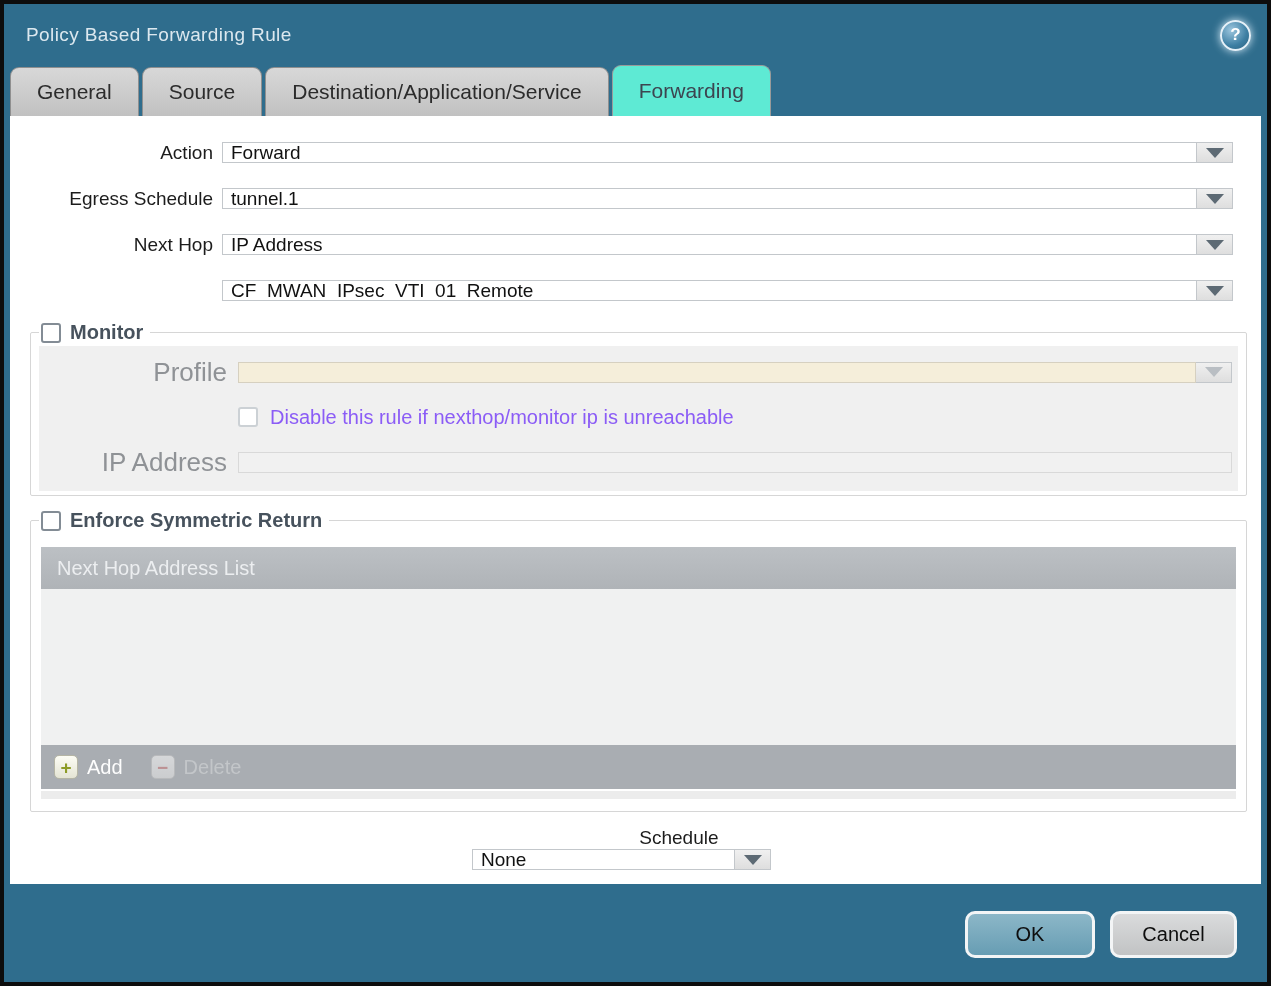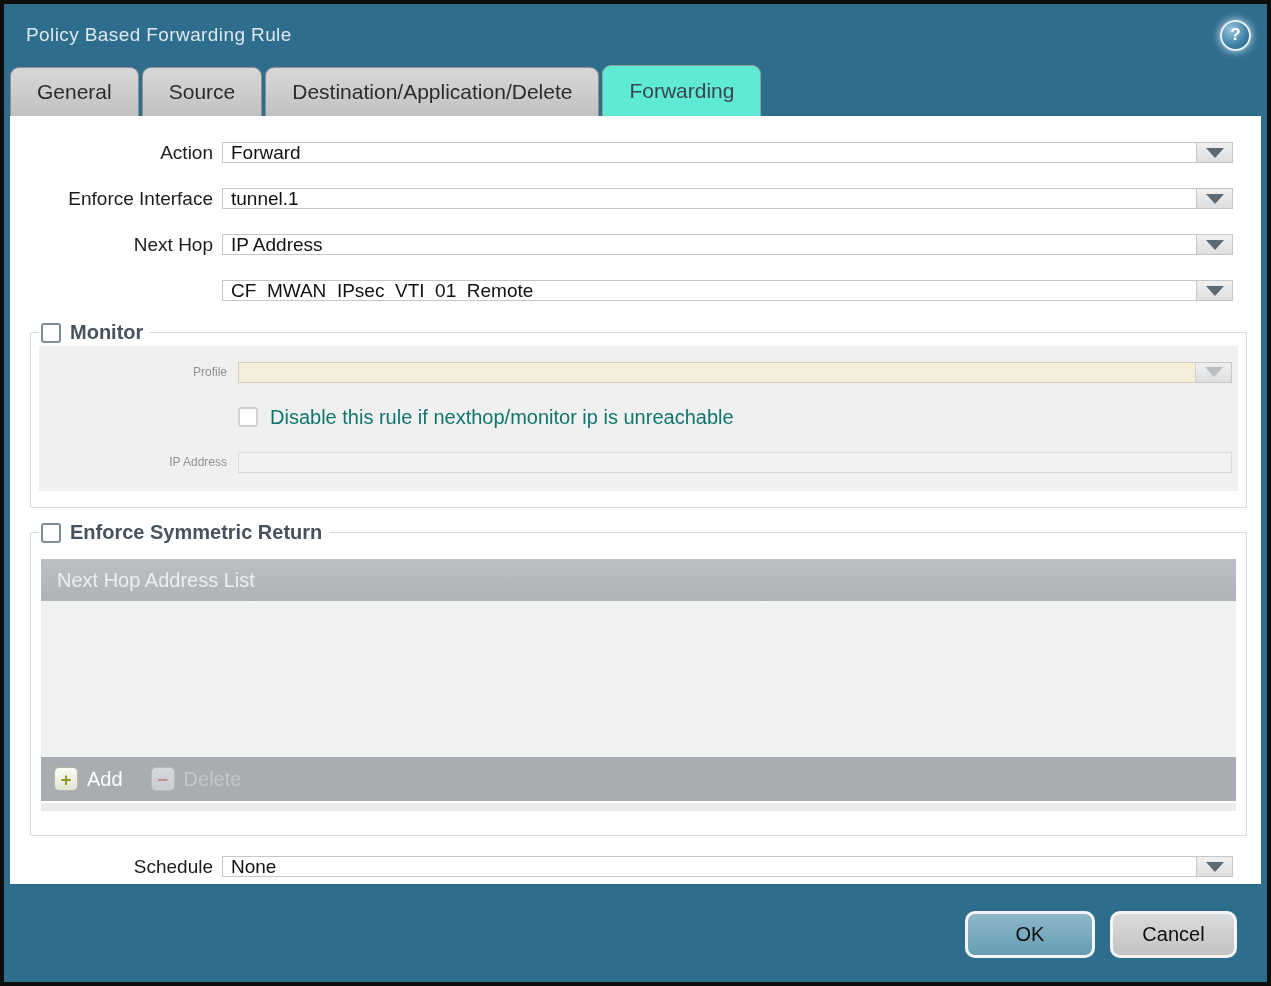--- a/index.html
+++ b/index.html
@@ -37,49 +37,49 @@
   }
   .dd {
     width:36px; flex:none; background:linear-gradient(#f0f0f0,#dedede);
     border:1px solid #c3c7cb; border-left:none;
     display:flex; align-items:center; justify-content:center; cursor:pointer; box-sizing:border-box;
   }
   .arrow { width:0; height:0; border-left:9px solid transparent; border-right:9px solid transparent; border-top:10px solid #5d6a74; }
   .dd.disabled { cursor:default; }
   .dd.disabled .arrow { border-top-color:#b9bec3; }
   
-  fieldset { border:1px solid #d6d6d6; border-radius:2px; margin:0 14px 13px 20px; padding:2px 8px 16px; }
+  fieldset { border:1px solid #d6d6d6; border-radius:2px; margin:0 14px 13px 20px; padding:2px 8px 4px; }
   legend { display:flex; align-items:center; padding:0 7px 0 2px; margin-left:0; }
   .cb { width:16px; height:16px; border:2px solid #838c95; border-radius:3px; background:#fff; display:inline-block; cursor:pointer; flex:none; }
   .cb.dis { border-color:#ccd1d5; cursor:default; }
   .cap { font-size:20px; font-weight:bold; color:#47525d; margin-left:9px; }
   .monitor-panel { background:#f0f0f0; padding:10px 0 13px; }
   .mrow { display:flex; align-items:center; height:32px; margin:0 6px 13px 0; }
   .mrow:last-child { margin-bottom:0; }
-  .mrow .mlbl { width:188px; text-align:right; padding-right:11px; font-size:12px; color:#8f9296; flex:none; }
+  .mrow .mlbl { width:188px; text-align:right; padding-right:11px; font-size:26px; color:#8f9296; flex:none; }
   .combo input.beige { background:#f5eeda; border-color:#d6d0c0; }
   .combo input.grayed { background:#f1f1f1; border-color:#d9d9d9; }
   .disrow { display:flex; align-items:center; gap:12px; margin:0 0 13px 199px; height:32px; }
-  .disrow span.txt { font-size:20px; color:#0f766e; }
+  .disrow span.txt { font-size:20px; color:#8b5cf6; }
   
   .nh-table { margin:13px 2px 8px; }
   .nh-head { height:42px; background:linear-gradient(#bcc0c4,#afb3b7); color:#eceef0; font-size:20px; display:flex; align-items:center; padding:0 16px; }
   .nh-body { height:156px; background:#f0f1f1; }
   .nh-foot { height:44px; background:#a9adb2; display:flex; align-items:center; padding:0 13px; gap:28px; }
   .tool { display:flex; align-items:center; gap:9px; font-size:20px; color:#fdfdfd; cursor:pointer; }
   .tool.disabled { color:#c3c6c9; cursor:default; }
   .tool-icon {
     width:22px; height:22px; border-radius:5px; flex:none;
     background:linear-gradient(#fcfcf4,#e4e4d4); border:1px solid #b5b5a5;
     display:flex; align-items:center; justify-content:center;
     font-weight:bold; font-size:19px; line-height:1; color:#8d9c27;
   }
   .tool.disabled .tool-icon { opacity:.6; color:#c97f7f; border-color:#c3c3c3; background:linear-gradient(#f4f4f4,#e2e2e2); }
   .nh-scroll { height:8px; background:#ececec; margin:2px 0 0; }
-  .sched { margin-top:15px; }
+  .sched { margin-top:15px;flex-direction:column; }
   
   .footer { height:98px; flex:none; display:flex; align-items:flex-start; justify-content:flex-end; gap:15px; padding:27px 30px 0 0; box-sizing:border-box; }
   .btn {
     height:47px; border-radius:10px; border:3px solid #f3f5f6; font-size:20px; color:#0e0e0e;
     display:flex; align-items:center; justify-content:center; cursor:pointer; font-family:inherit; box-sizing:border-box;
   }
   .btn.ok { width:130px; background:linear-gradient(#8cb7c8,#679db3);text-align:right; }
   .btn.cancel { width:127px; background:linear-gradient(#dadbdc,#c1c3c4); }
 </style>
 </head>
@@ -88,38 +88,38 @@
 <div class="frame">
 
   <div class="titlebar">
     <span class="title">Policy Based Forwarding Rule</span>
     <span class="help-btn">?</span>
   </div>
 
   <div class="tabs">
     <div class="tab">General</div>
     <div class="tab">Source</div>
-    <div class="tab">Destination/Application/Delete</div>
+    <div class="tab">Destination/Application/Service</div>
     <div class="tab active">Forwarding</div>
   </div>
 
   <div class="content">
 
     <div class="frow">
       <span class="lbl">Action</span>
       <span class="combo">
         <input type="text" value="Forward" style="">
         <span class="dd">
             <span class="arrow"></span>
           </span>
       </span>
     </div>
 
     <div class="frow">
-      <span class="lbl">Enforce Interface</span>
+      <span class="lbl">Egress Schedule</span>
       <span class="combo">
         <input type="text" value="tunnel.1" style="">
         <span class="dd">
             <span class="arrow"></span>
           </span>
       </span>
     </div>
 
     <div class="frow">
       <span class="lbl">Next Hop</span>

